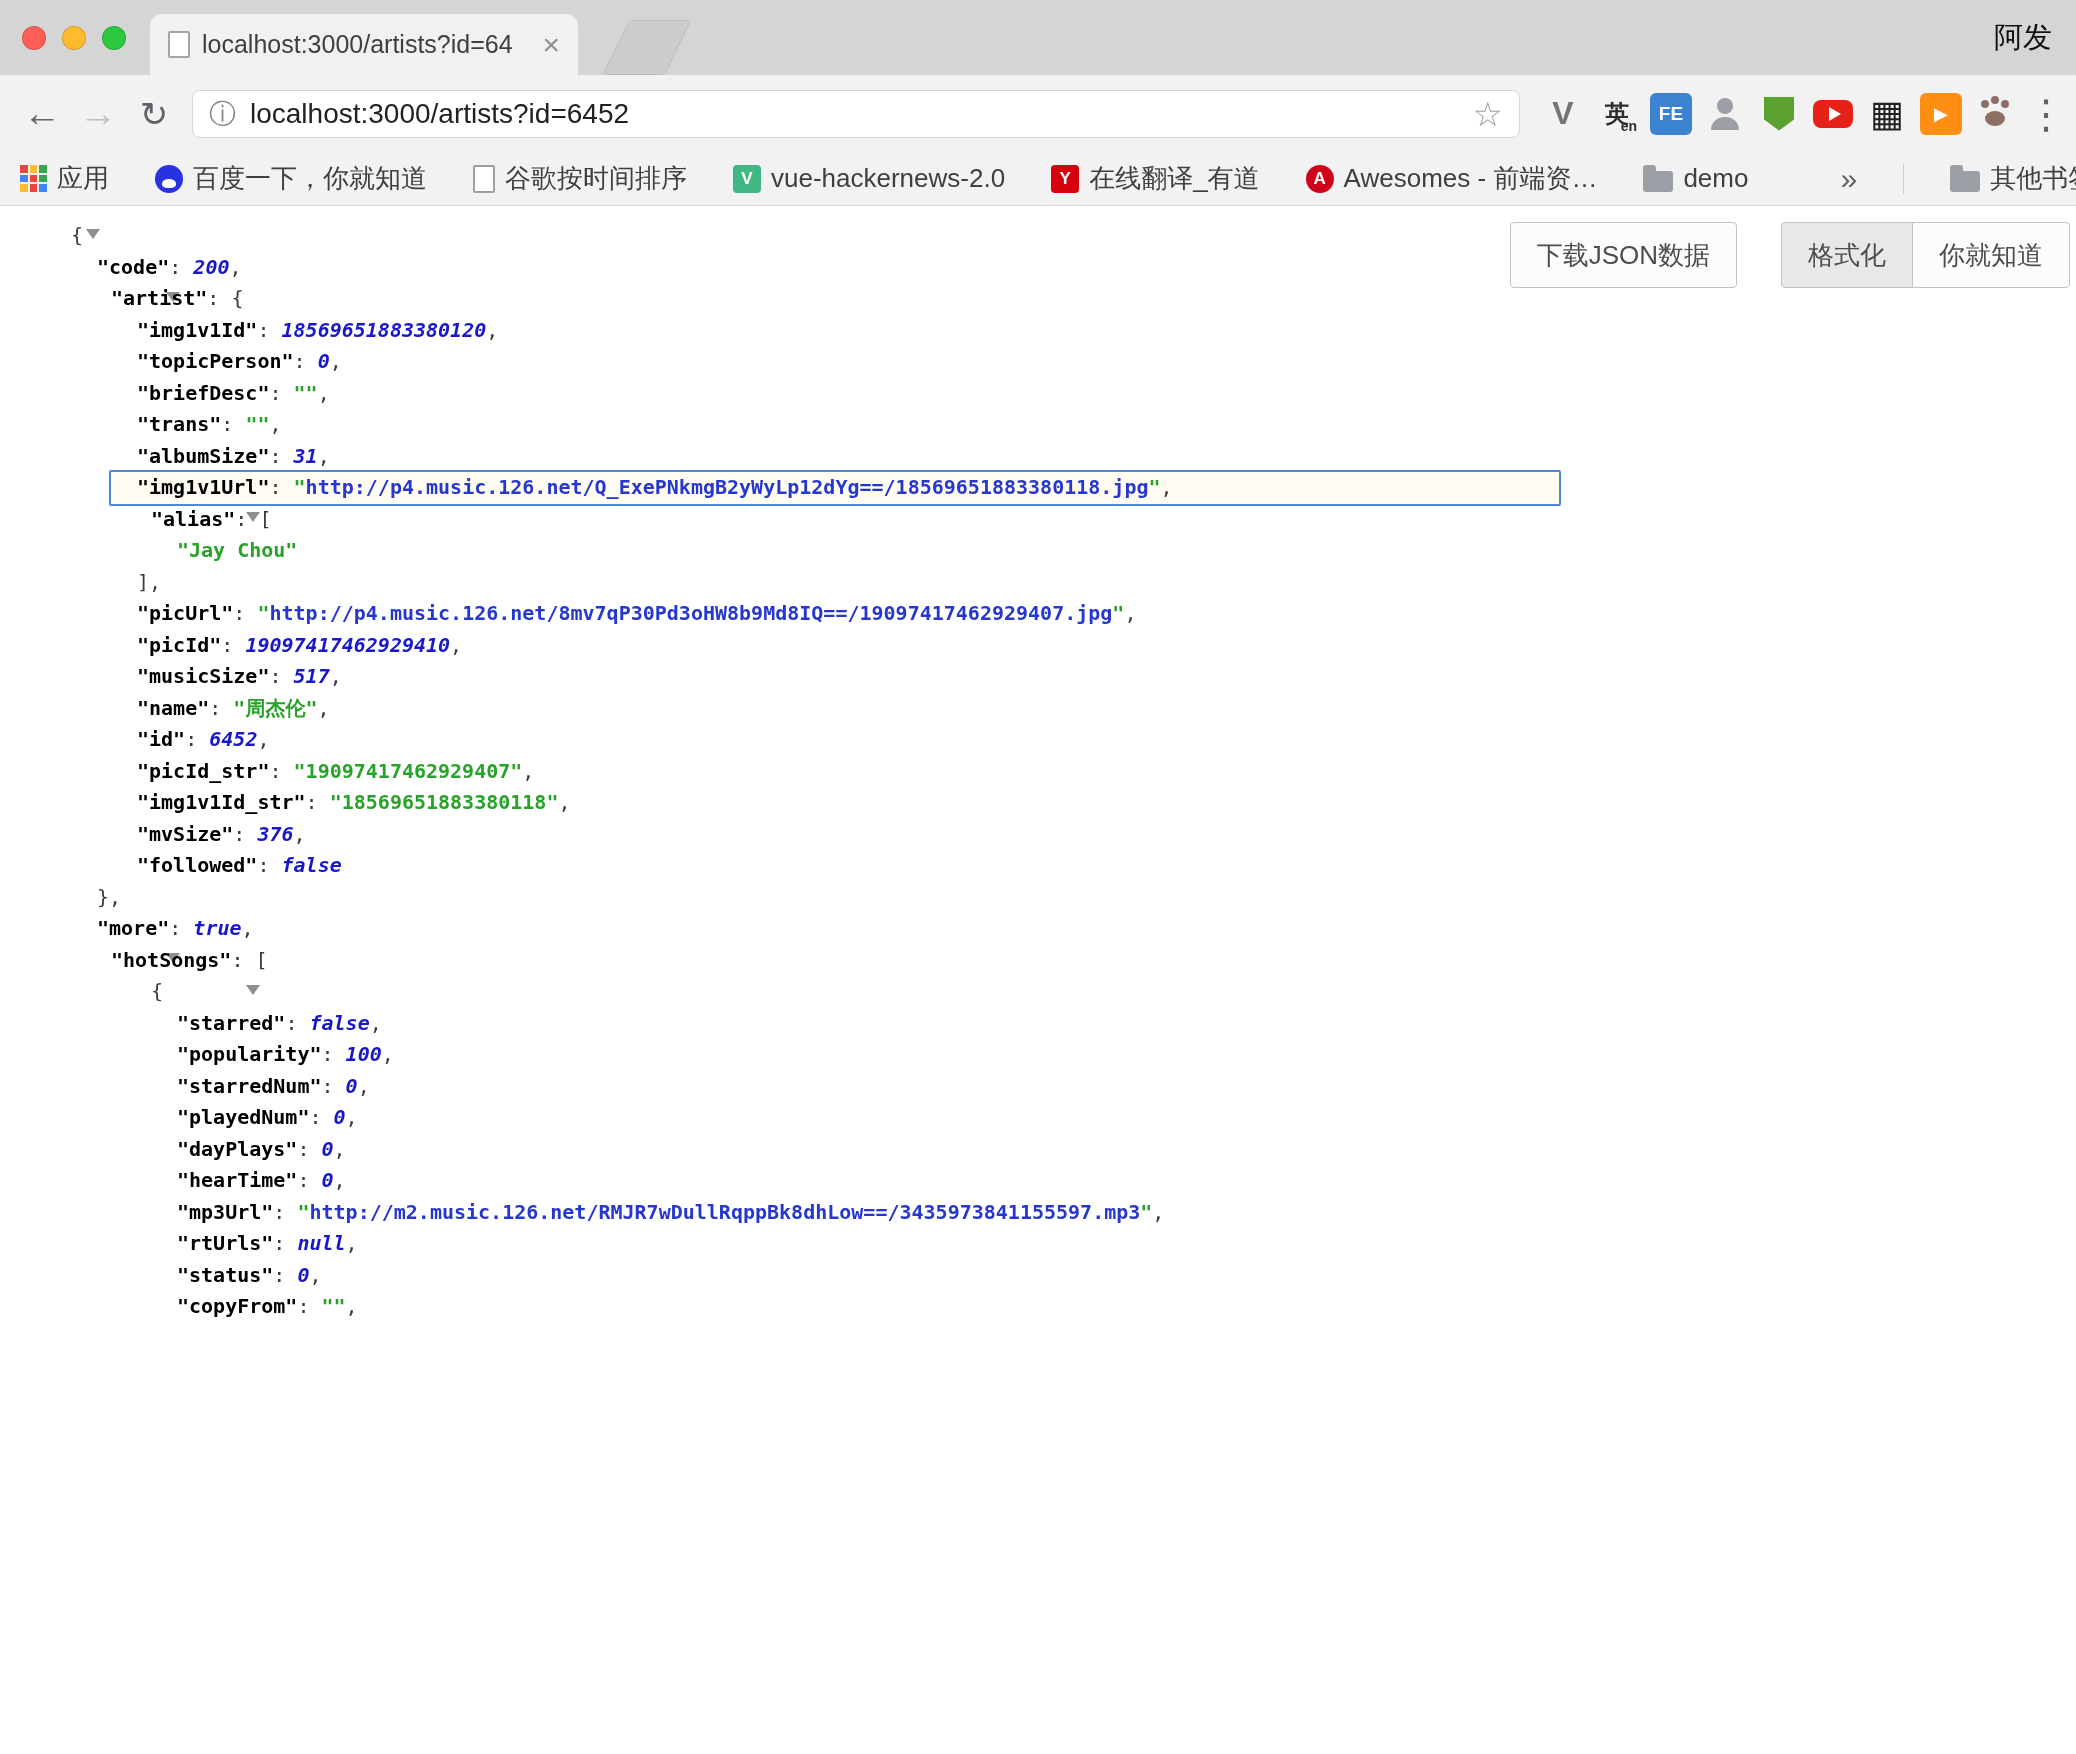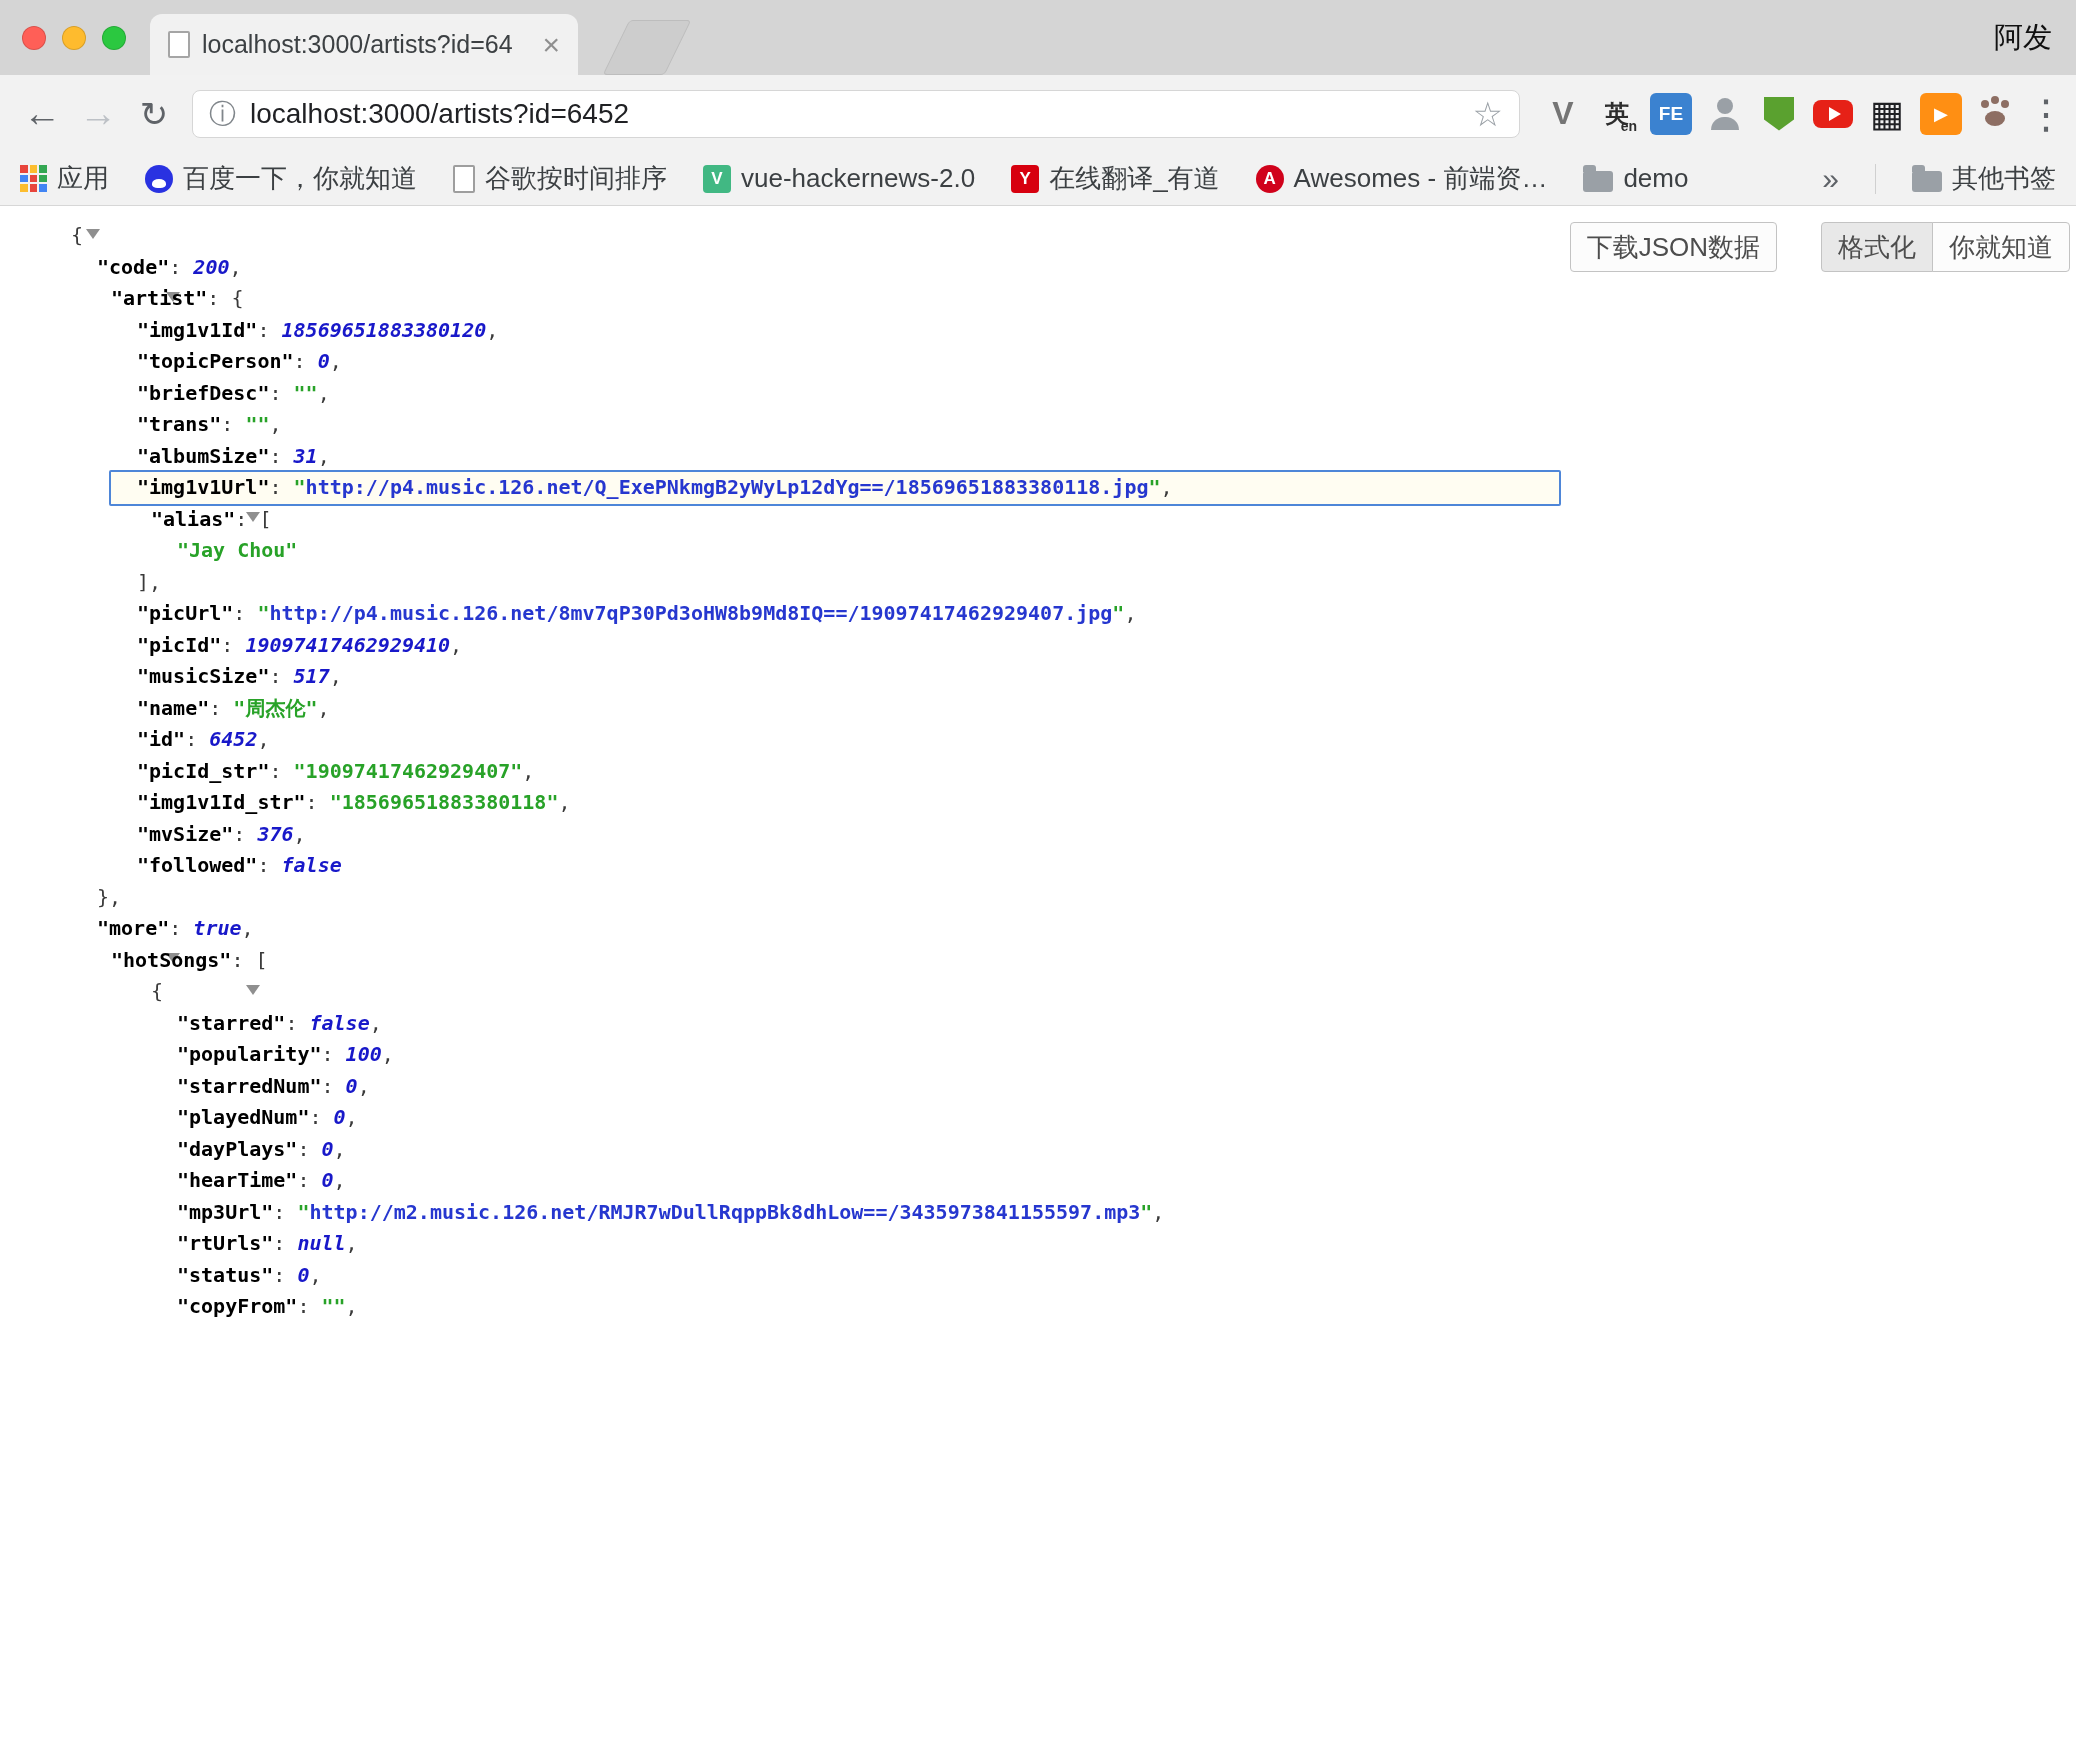--- a/index.html
+++ b/index.html
@@ -53,21 +53,21 @@
     border-top:7px solid transparent; border-bottom:7px solid transparent; margin-left:3px; }
   .ext-qr { color:#202124; font-size:36px; }
   .ext-player { background:#ff8f13; color:#fff; font-size:18px; }
   .ext-paw .pad { width:20px; height:15px; background:#8d6e63; border-radius:50%; position:relative; margin-top:10px; }
   .ext-paw .pad::before { content:""; position:absolute; top:-11px; left:-4px; width:8px; height:8px;
     border-radius:50%; background:#8d6e63; box-shadow:10px -4px 0 #8d6e63, 20px 0 0 #8d6e63; }
   .menu-dots { font-size:40px; color:#5f6368; margin-left:10px; flex:0 0 auto; width:36px; text-align:center; }
 
   
   .bookmarks { height:54px; background:#f2f2f2; border-bottom:1px solid #d7d7d7;
-    display:flex; align-items:center; padding:0 20px; gap:36px; }
+    display:flex; align-items:center; padding:0 20px; gap:46px; }
   .bm { display:flex; align-items:center; gap:10px; font-size:26px; color:#3c4043; white-space:nowrap; flex:0 0 auto; }
   .apps-grid { width:27px; height:27px; display:grid; grid-template-columns:repeat(3,1fr); gap:2px; }
   .apps-grid i { display:block; }
   .apps-grid i:nth-child(1){background:#e8453c}.apps-grid i:nth-child(2){background:#fcbd2f}
   .apps-grid i:nth-child(3){background:#34a853}.apps-grid i:nth-child(4){background:#4285f4}
   .apps-grid i:nth-child(5){background:#e8453c}.apps-grid i:nth-child(6){background:#34a853}
   .apps-grid i:nth-child(7){background:#fcbd2f}.apps-grid i:nth-child(8){background:#e8453c}
   .apps-grid i:nth-child(9){background:#4285f4}
   .bm-ico { width:28px; height:28px; display:flex; align-items:center; justify-content:center;
     font-size:17px; font-weight:bold; color:#fff; flex:0 0 auto; }
@@ -81,21 +81,21 @@
   .ico-folder { width:30px; height:21px; background:#9aa0a6; border-radius:3px; position:relative; margin-top:5px; }
   .ico-folder::before { content:""; position:absolute; top:-6px; left:0; width:13px; height:7px;
     background:#9aa0a6; border-radius:3px 3px 0 0; }
   .bm-spacer { flex:1; }
   .bm-overflow { font-size:30px; color:#5f6368; flex:0 0 auto; }
   .bm-divider { width:1px; height:30px; background:#d0d0d0; flex:0 0 auto; }
 
   
   .content { position:relative; height:1548px; background:#fff; }
   .actions { position:absolute; top:16px; right:6px; display:flex; z-index:5; }
-  .btn { height:50px; padding:0 16px; font-size:26px; color:#4d4d4d; background:#fcfcfc;
+  .btn { height:66px; padding:0 26px; font-size:26px; color:#4d4d4d; background:#fcfcfc;
     border:1px solid #c3c3c3; border-radius:4px; display:flex; align-items:center; }
   .btn-download { margin-right:44px; }
   .btn-format { background:#e8e8e8; border-radius:4px 0 0 4px; }
   .btn-collapse { border-radius:0 4px 4px 0; margin-left:-1px; background:#fcfcfc; }
 
   
   .json-view { position:absolute; top:14px; left:0; right:0;
     font-family:"DejaVu Sans Mono", monospace; font-size:20px; }
   .json-line { height:31.5px; line-height:31.5px; white-space:pre; position:relative; }
   .json-line span { position:relative; z-index:1; }

